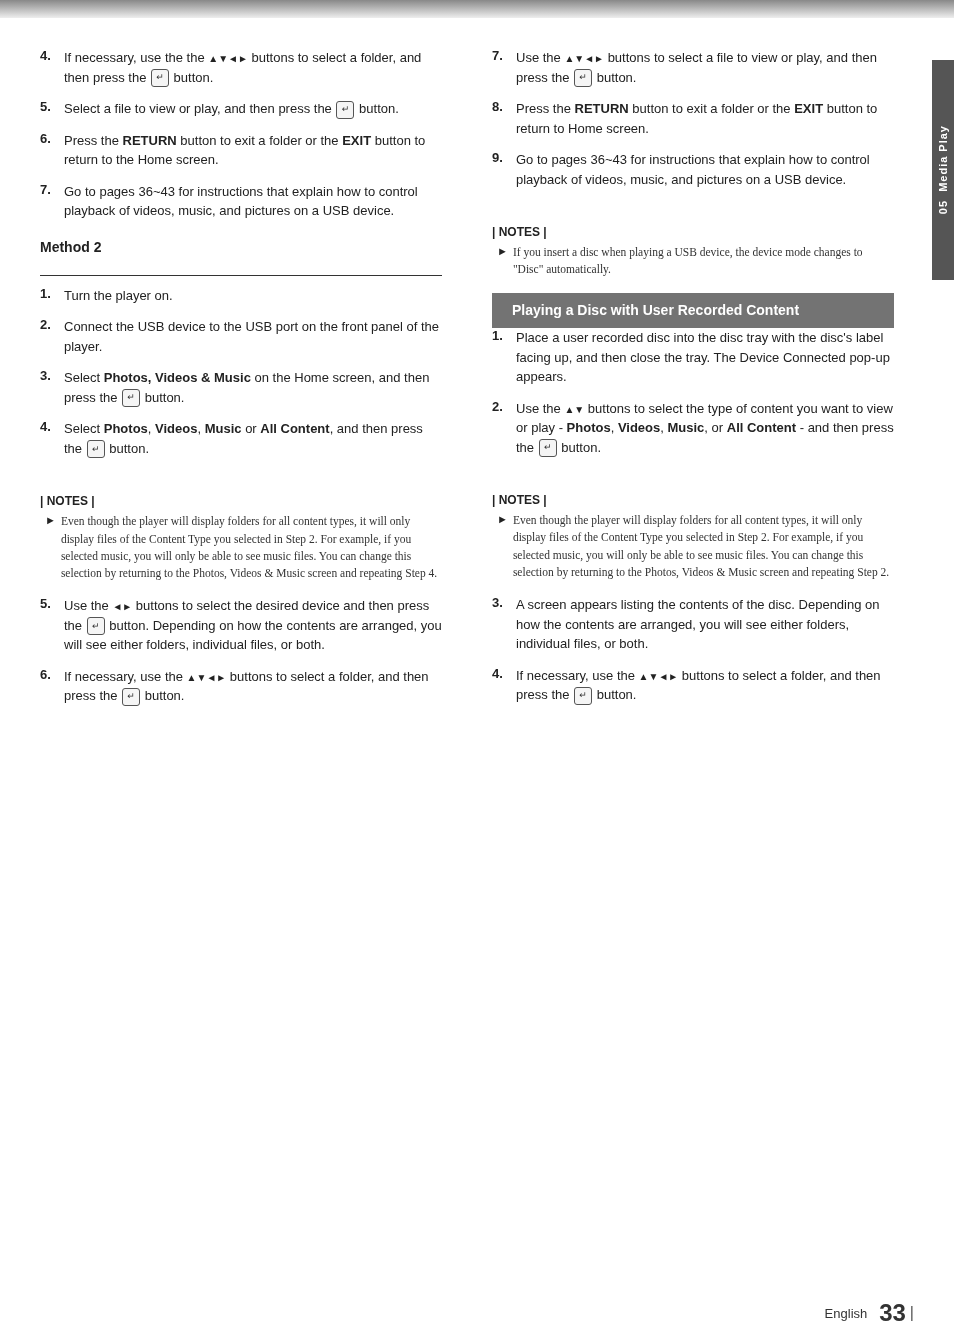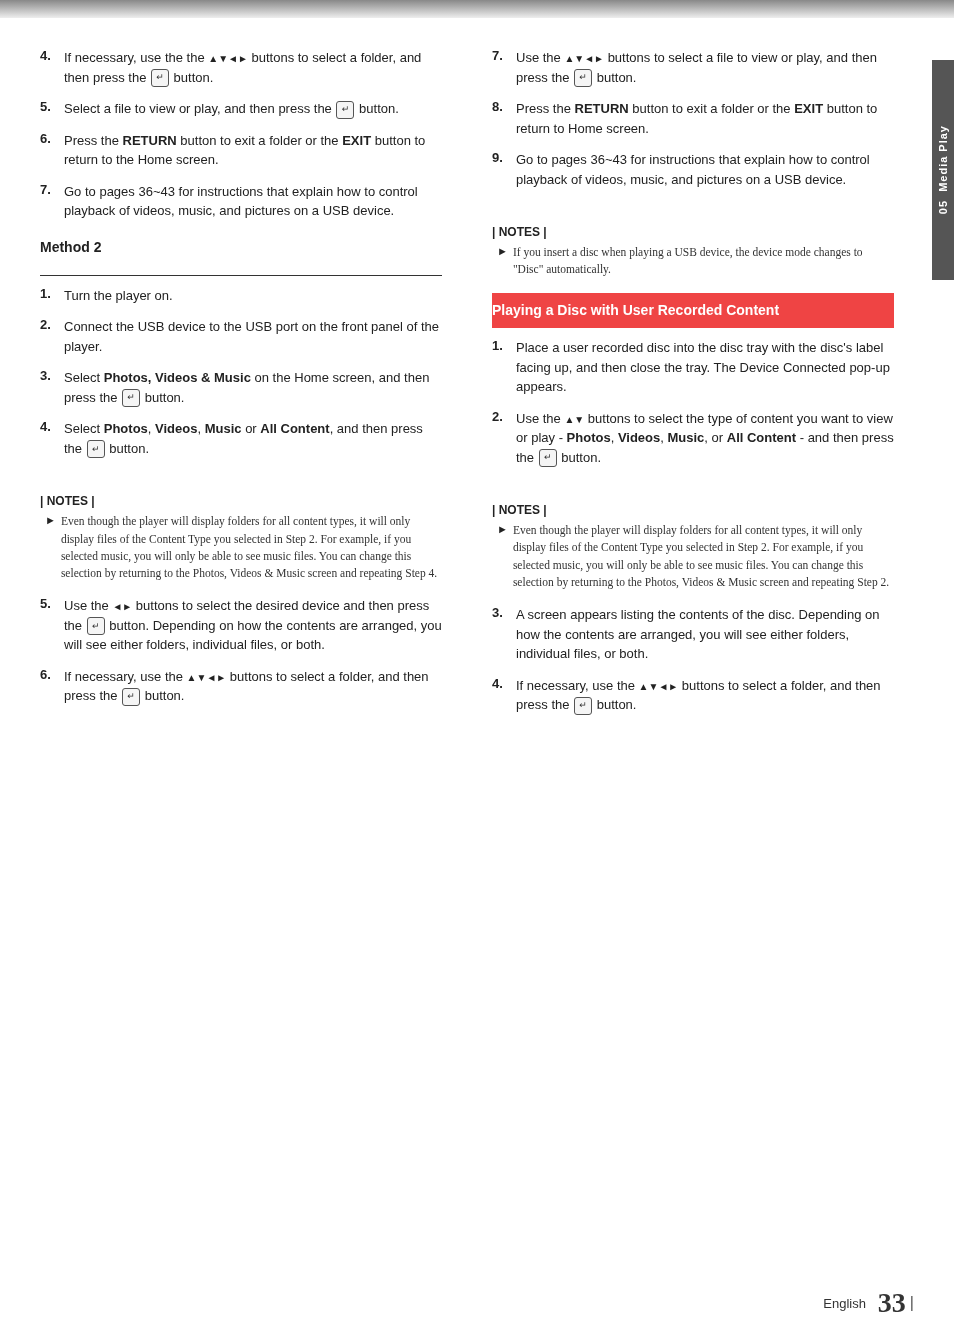--- a/index.html
+++ b/index.html
@@ -110,26 +110,25 @@
     }
     .note-text {
       font-size: 11.5px;
       line-height: 1.5;
       color: #333;
       font-family: Liberation Serif, serif;
     }
 
     
     .blue-section-header {
-      background: #ef4444;
+      background: #737373;
       color: #fff;
       font-weight: bold;
       font-size: 14px;
-      padding: 8px 0;
-      margin-bottom: 10px;
+      padding: 8px 20px;
       line-height: 1.4;
     }
 
     
     .btn-icon {
       display: inline-flex;
       align-items: center;
       justify-content: center;
       width: 18px;
       height: 18px;
@@ -146,38 +145,37 @@
     .arrows {
       font-size: 10px;
     }
 
     
     b { font-weight: bold; }
 
     
     .footer {
       position: absolute;
-      bottom: 20px;
+      bottom: 12px;
       right: 40px;
       font-size: 14px;
       color: #333;
     }
 
     .page-num-area {
       display: flex;
       align-items: center;
       gap: 4px;
     }
     .page-num-label {
       font-size: 13px;
     }
     .page-num {
-      font-size: 28px;
-      font-weight: bold;
-      font-family: Liberation Serif, serif;
+      font-size: 24px;
+      font-weight: bold;
     }
     .pipe {
       font-size: 16px;
       color: #555;
     }
   </style>
 </head>
 <body>
 
 <div class="top-bar"></div>

